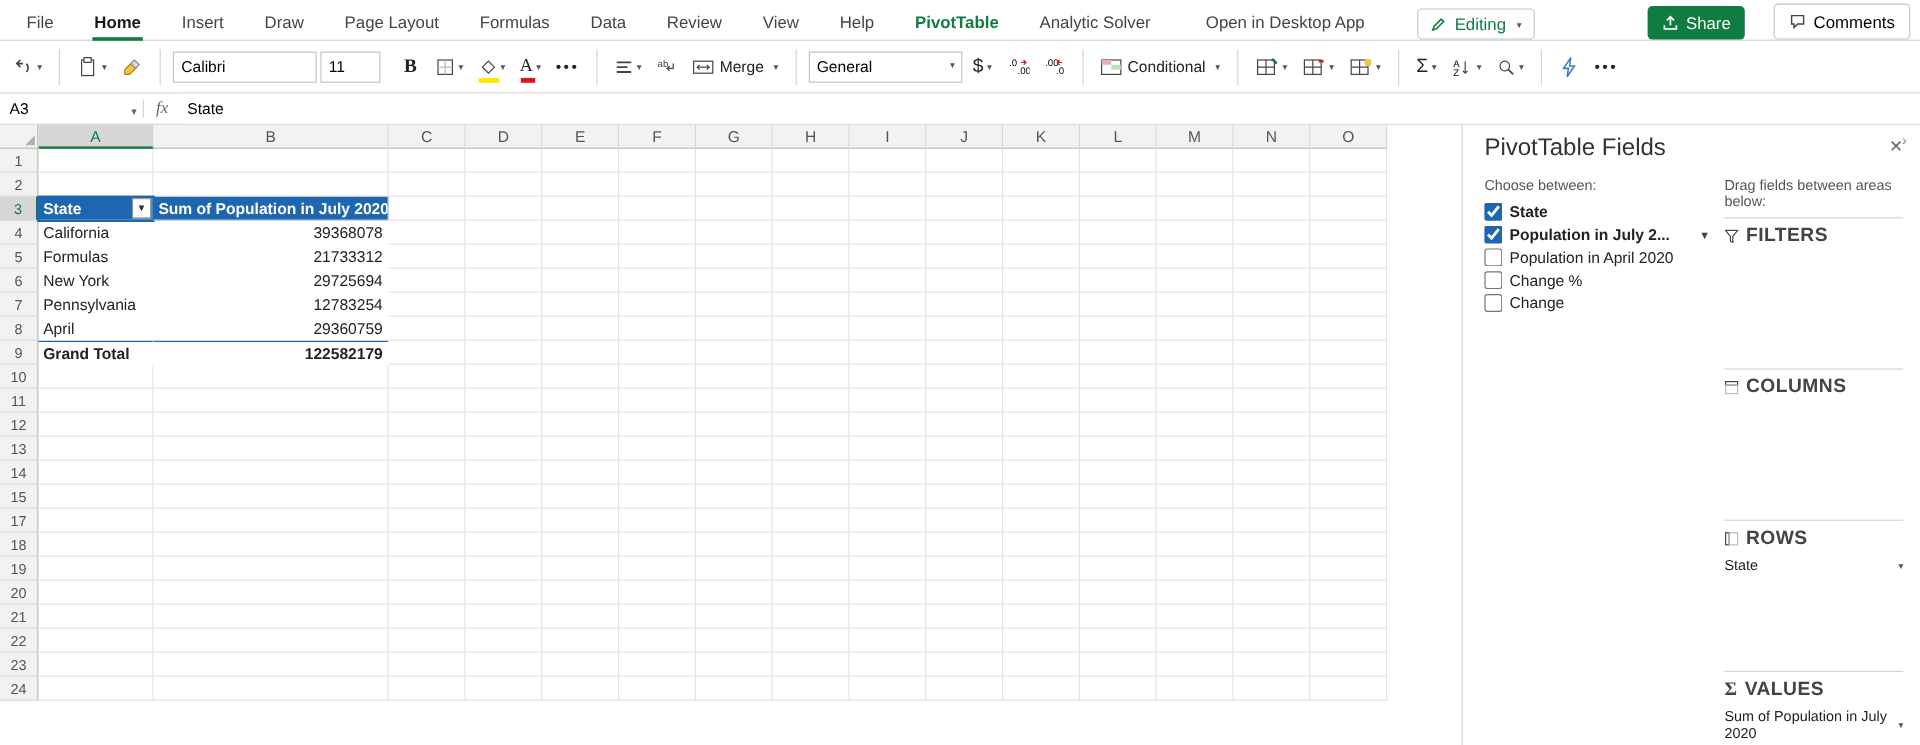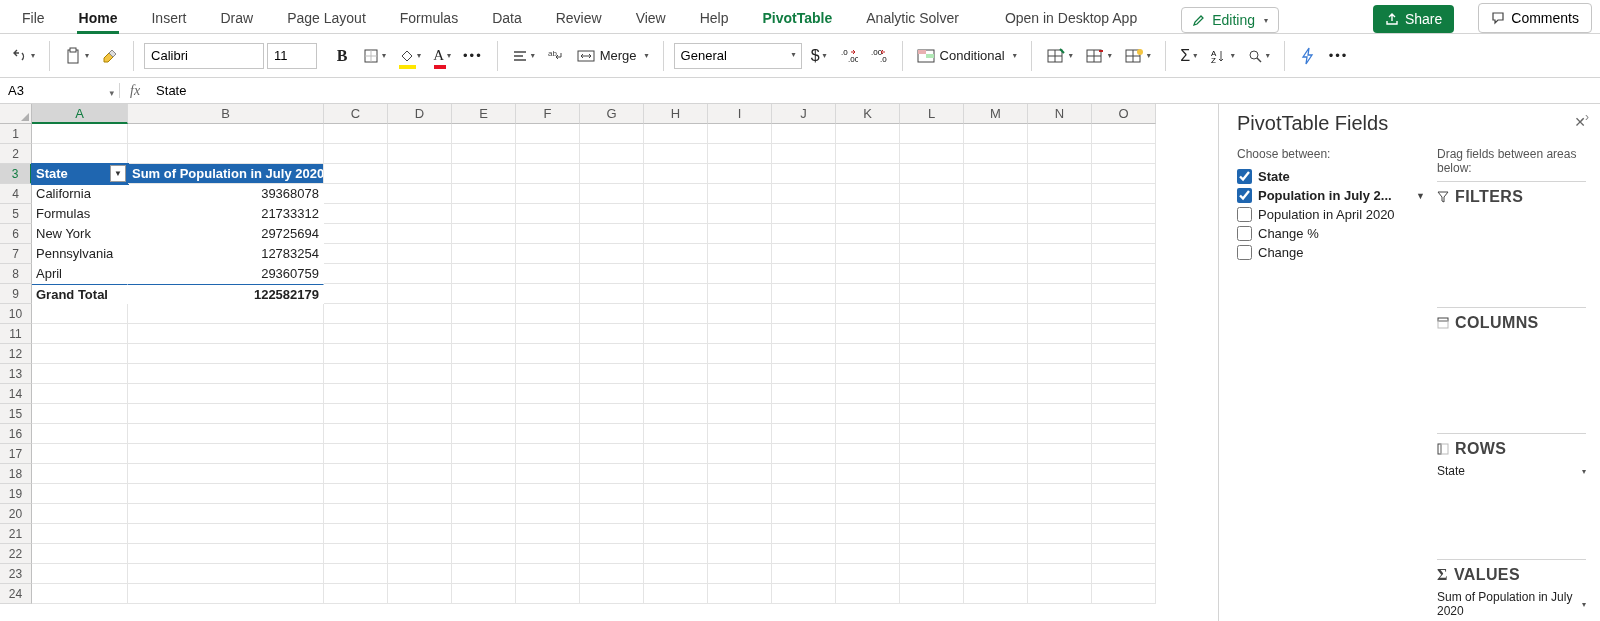--- a/index.html
+++ b/index.html
@@ -547,38 +547,20 @@
           <div class="cell col-rest" style="width: 64px;"></div>
           <div class="cell col-rest" style="width: 64px;"></div>
           <div class="cell col-rest" style="width: 64px;"></div>
           <div class="cell col-rest" style="width: 64px;"></div>
           <div class="cell col-rest" style="width: 64px;"></div>
           <div class="cell col-rest" style="width: 64px;"></div>
           <div class="cell col-rest" style="width: 64px;"></div>
           <div class="cell col-rest" style="width: 64px;"></div>
         </div>
         <div class="row">
-          <div class="rowhdr">16</div>
-          <div class="cell col-a" style="width: 96px;"></div>
-          <div class="cell col-b" style="width: 196px;"></div>
-          <div class="cell col-rest" style="width: 64px;"></div>
-          <div class="cell col-rest" style="width: 64px;"></div>
-          <div class="cell col-rest" style="width: 64px;"></div>
-          <div class="cell col-rest" style="width: 64px;"></div>
-          <div class="cell col-rest" style="width: 64px;"></div>
-          <div class="cell col-rest" style="width: 64px;"></div>
-          <div class="cell col-rest" style="width: 64px;"></div>
-          <div class="cell col-rest" style="width: 64px;"></div>
-          <div class="cell col-rest" style="width: 64px;"></div>
-          <div class="cell col-rest" style="width: 64px;"></div>
-          <div class="cell col-rest" style="width: 64px;"></div>
-          <div class="cell col-rest" style="width: 64px;"></div>
-          <div class="cell col-rest" style="width: 64px;"></div>
-        </div>
-        <div class="row">
           <div class="rowhdr">17</div>
           <div class="cell col-a" style="width: 96px;"></div>
           <div class="cell col-b" style="width: 196px;"></div>
           <div class="cell col-rest" style="width: 64px;"></div>
           <div class="cell col-rest" style="width: 64px;"></div>
           <div class="cell col-rest" style="width: 64px;"></div>
           <div class="cell col-rest" style="width: 64px;"></div>
           <div class="cell col-rest" style="width: 64px;"></div>
           <div class="cell col-rest" style="width: 64px;"></div>
           <div class="cell col-rest" style="width: 64px;"></div>

